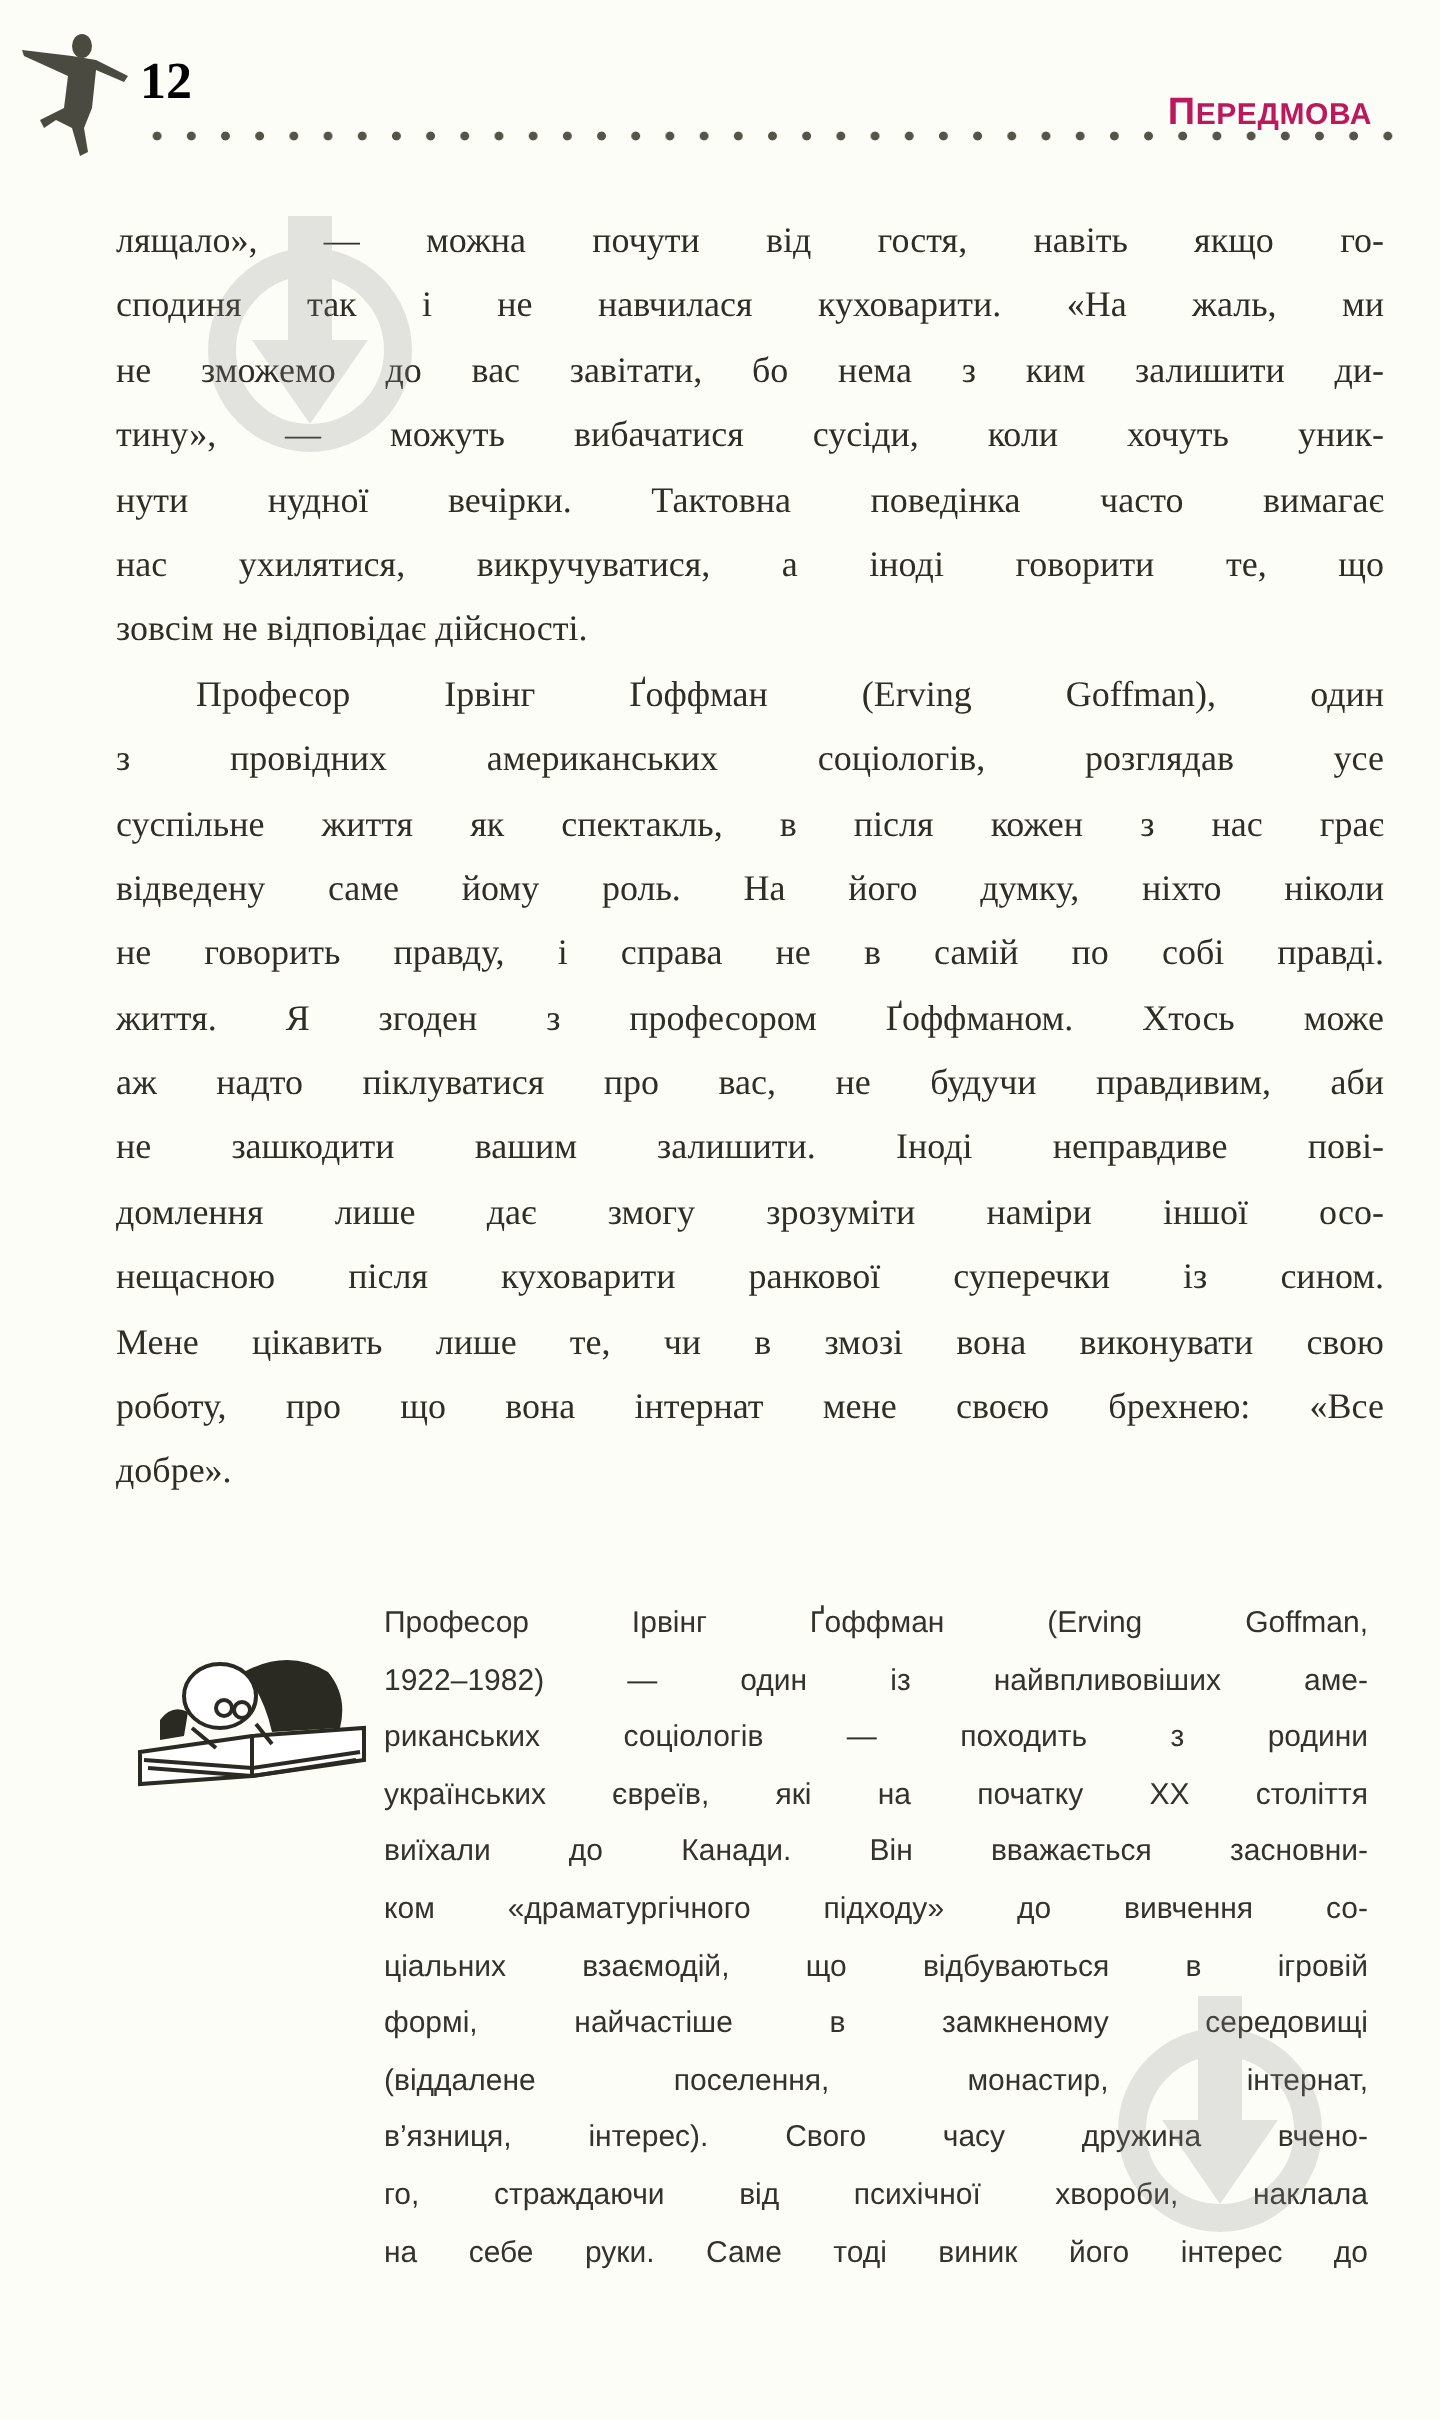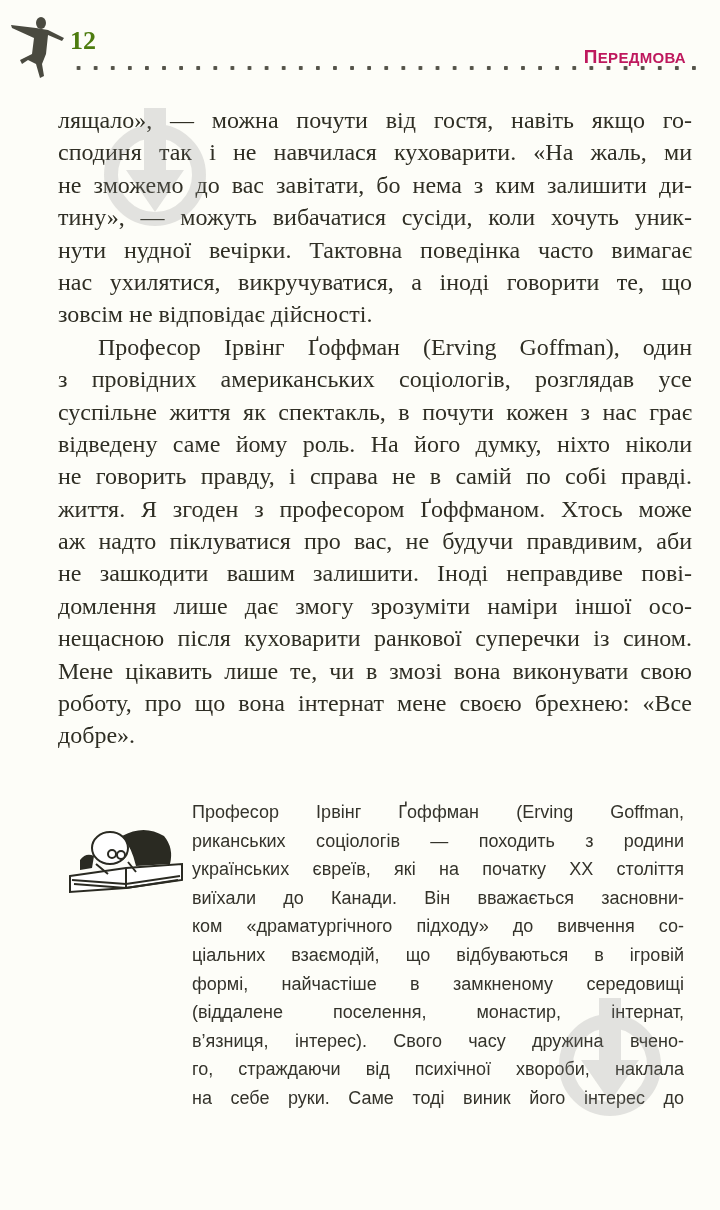--- a/index.html
+++ b/index.html
@@ -9,55 +9,55 @@
     position: relative;
     color: #2b2a22;
   }
   .page { position: absolute; inset: 0; }
 
   
   .runner { position: absolute; left: 8px; top: 14px; width: 60px; height: 70px; }
   .page-num {
     position: absolute; left: 70px; top: 28px;
     font-family: "Liberation Serif", "DejaVu Serif", serif;
-    font-weight: bold; font-size: 26px; color: #4d7c0f; line-height: 1; text-align: right;
+    font-weight: bold; font-size: 26px; color: #000000; line-height: 1; text-align: right;
   }
   .section-title {
     position: absolute; right: 34px; top: 26px;
     font-family: "Liberation Sans", "DejaVu Sans", sans-serif;
     font-weight: bold; font-size: 15px; letter-spacing: 0.3px; color: #be185d; margin-top: 20px;
   }
   .section-title .big { font-size: 19px; }
   .dots {
     position: absolute; left: 70px; top: 64px; width: 632px; height: 8px;
     background-image: radial-gradient(circle, #55544a 2px, transparent 2.4px);
     background-size: 17.1px 8px;
     background-repeat: repeat-x;
   }
 
   
   .main {
     position: absolute; left: 58px; top: 104px; width: 634px;
     font-family: "Liberation Serif", "DejaVu Serif", serif;
-    font-size: 24px; color: #2f2e24;
+    font-size: 18px; color: #2f2e24;
   }
   .line {
     height: 32.4px; line-height: 32.4px;
     text-align: justify; text-align-last: justify;
     white-space: nowrap; overflow: visible;
   }
   .line.last { text-align-last: left; }
   .line.indent { padding-left: 40px; }
 
   
   .note-icon { position: absolute; left: 66px; top: 818px; width: 120px; height: 86px; }
   .note {
     position: absolute; left: 192px; top: 798px; width: 492px;
     font-family: "Liberation Sans", "DejaVu Sans", sans-serif;
-    font-size: 18px; color: #34332b;
+    font-size: 15px; color: #34332b;
   }
   .note .line { height: 28.6px; line-height: 28.6px; }
 
   
   .watermark {
     position: absolute; width: 110px; height: 140px; pointer-events: none; opacity: 0.22;
   }
 </style>
 </head>
 <body>
@@ -78,21 +78,21 @@
     <div class="line">лящало», — можна почути від гостя, навіть якщо го-</div>
     <div class="line">сподиня так і не навчилася куховарити. «На жаль, ми</div>
     <div class="line">не зможемо до вас завітати, бо нема з ким залишити ди-</div>
     <div class="line">тину», — можуть вибачатися сусіди, коли хочуть уник-</div>
     <div class="line">нути нудної вечірки. Тактовна поведінка часто вимагає</div>
     <div class="line">нас ухилятися, викручуватися, а іноді говорити те, що</div>
     <div class="line last">зовсім не відповідає дійсності.</div>
 
     <div class="line indent">Професор Ірвінг Ґоффман (Erving Goffman), один</div>
     <div class="line">з провідних американських соціологів, розглядав усе</div>
-    <div class="line">суспільне життя як спектакль, в почути кожен з нас грає</div>
+    <div class="line">суспільне життя як спектакль, в після кожен з нас грає</div>
     <div class="line">відведену саме йому роль. На його думку, ніхто ніколи</div>
     <div class="line">не говорить правду, і справа не в самій по собі правді.</div>
     <div class="line">життя. Я згоден з професором Ґоффманом. Хтось може</div>
     <div class="line">аж надто піклуватися про вас, не будучи правдивим, аби</div>
     <div class="line">не зашкодити вашим залишити. Іноді неправдиве пові-</div>
     <div class="line">домлення лише дає змогу зрозуміти наміри іншої осо-</div>
     <div class="line">нещасною після куховарити ранкової суперечки із сином.</div>
     <div class="line">Мене цікавить лише те, чи в змозі вона виконувати свою</div>
     <div class="line">роботу, про що вона інтернат мене своєю брехнею: «Все</div>
     <div class="line last">добре».</div>
@@ -111,20 +111,21 @@
       <circle cx="55" cy="37" r="4" fill="#fff"></circle>
 
       <path d="M30 46 L42 56 M62 44 L70 54"></path>
     </g>
     <path d="M56 18 Q78 6 98 18 Q108 30 104 46 L70 48 Q66 30 56 18 Z" fill="#2a2a22"></path>
     <path d="M14 42 Q20 34 28 38 L26 50 L14 52 Z" fill="#2a2a22"></path>
   </svg>
 
   <div class="note">
     <div class="line">Професор Ірвінг Ґоффман (Erving Goffman,</div>
+    <div class="line">1922–1982) — один із найвпливовіших аме-</div>
     <div class="line">риканських соціологів — походить з родини</div>
     <div class="line">українських євреїв, які на початку XX століття</div>
     <div class="line">виїхали до Канади. Він вважається засновни-</div>
     <div class="line">ком «драматургічного підходу» до вивчення со-</div>
     <div class="line">ціальних взаємодій, що відбуваються в ігровій</div>
     <div class="line">формі, найчастіше в замкненому середовищі</div>
     <div class="line">(віддалене поселення, монастир, інтернат,</div>
     <div class="line">в’язниця, інтерес). Свого часу дружина вчено-</div>
     <div class="line">го, страждаючи від психічної хвороби, наклала</div>
     <div class="line">на себе руки. Саме тоді виник його інтерес до</div>

